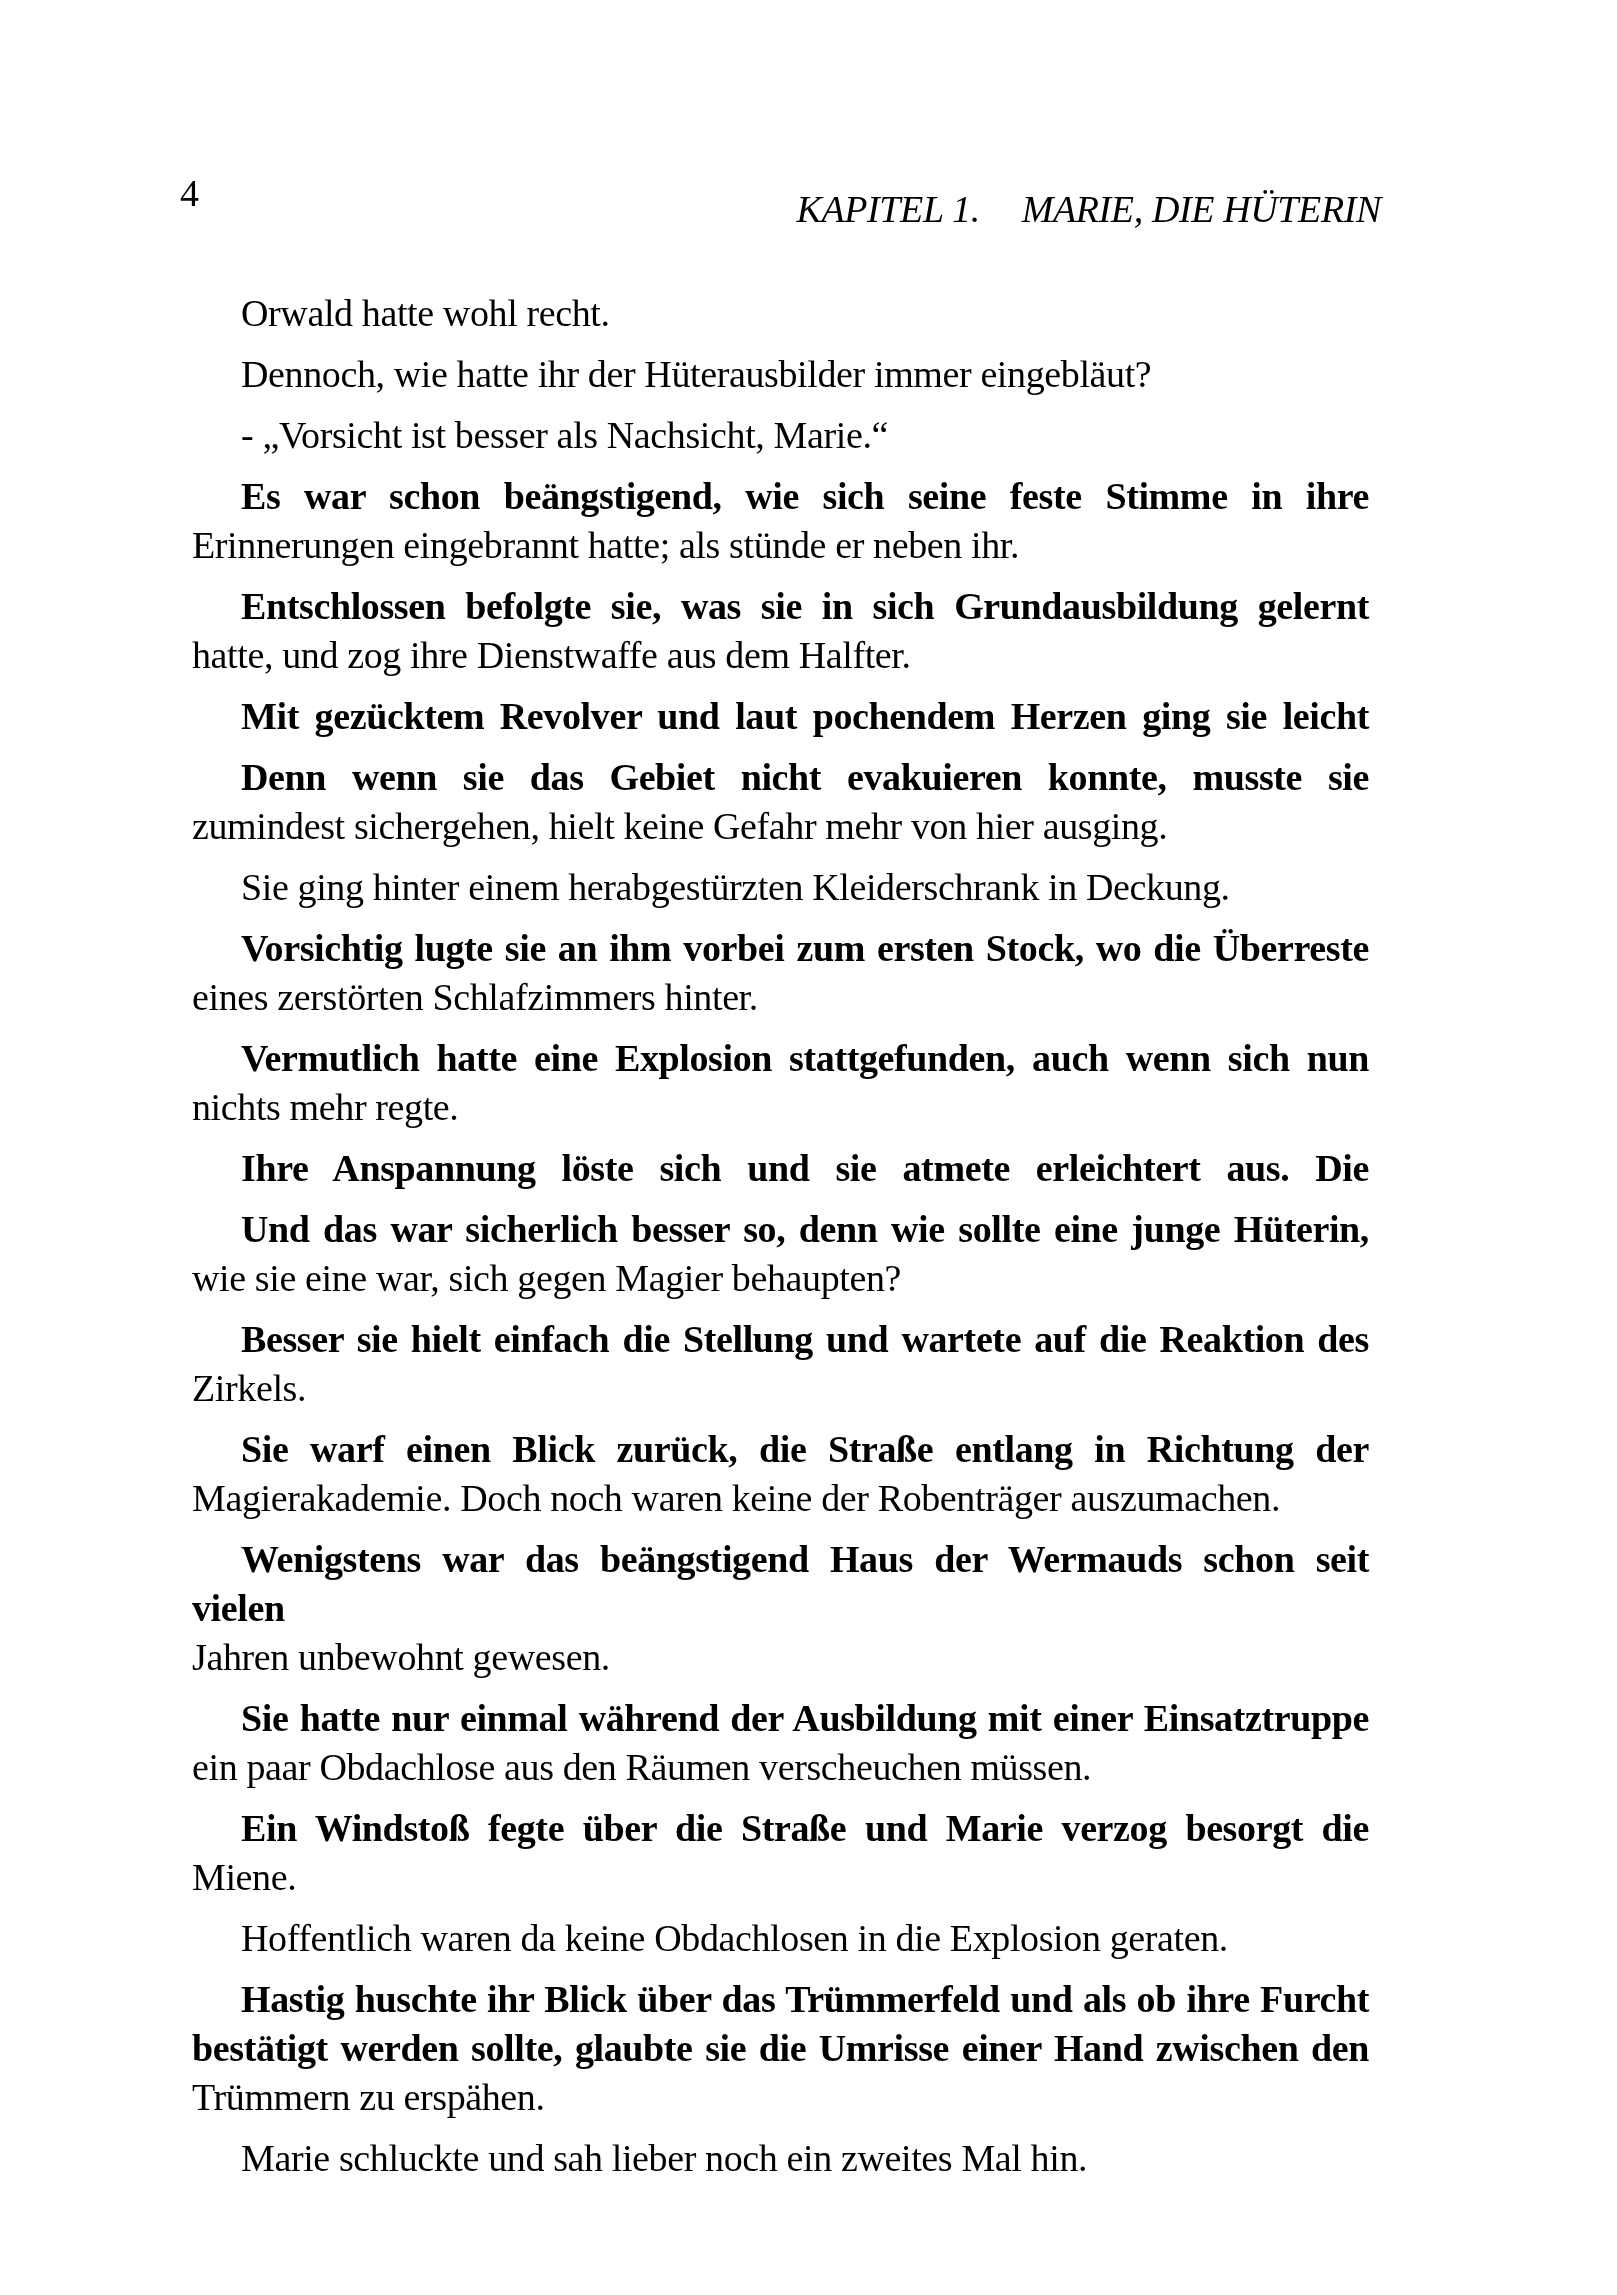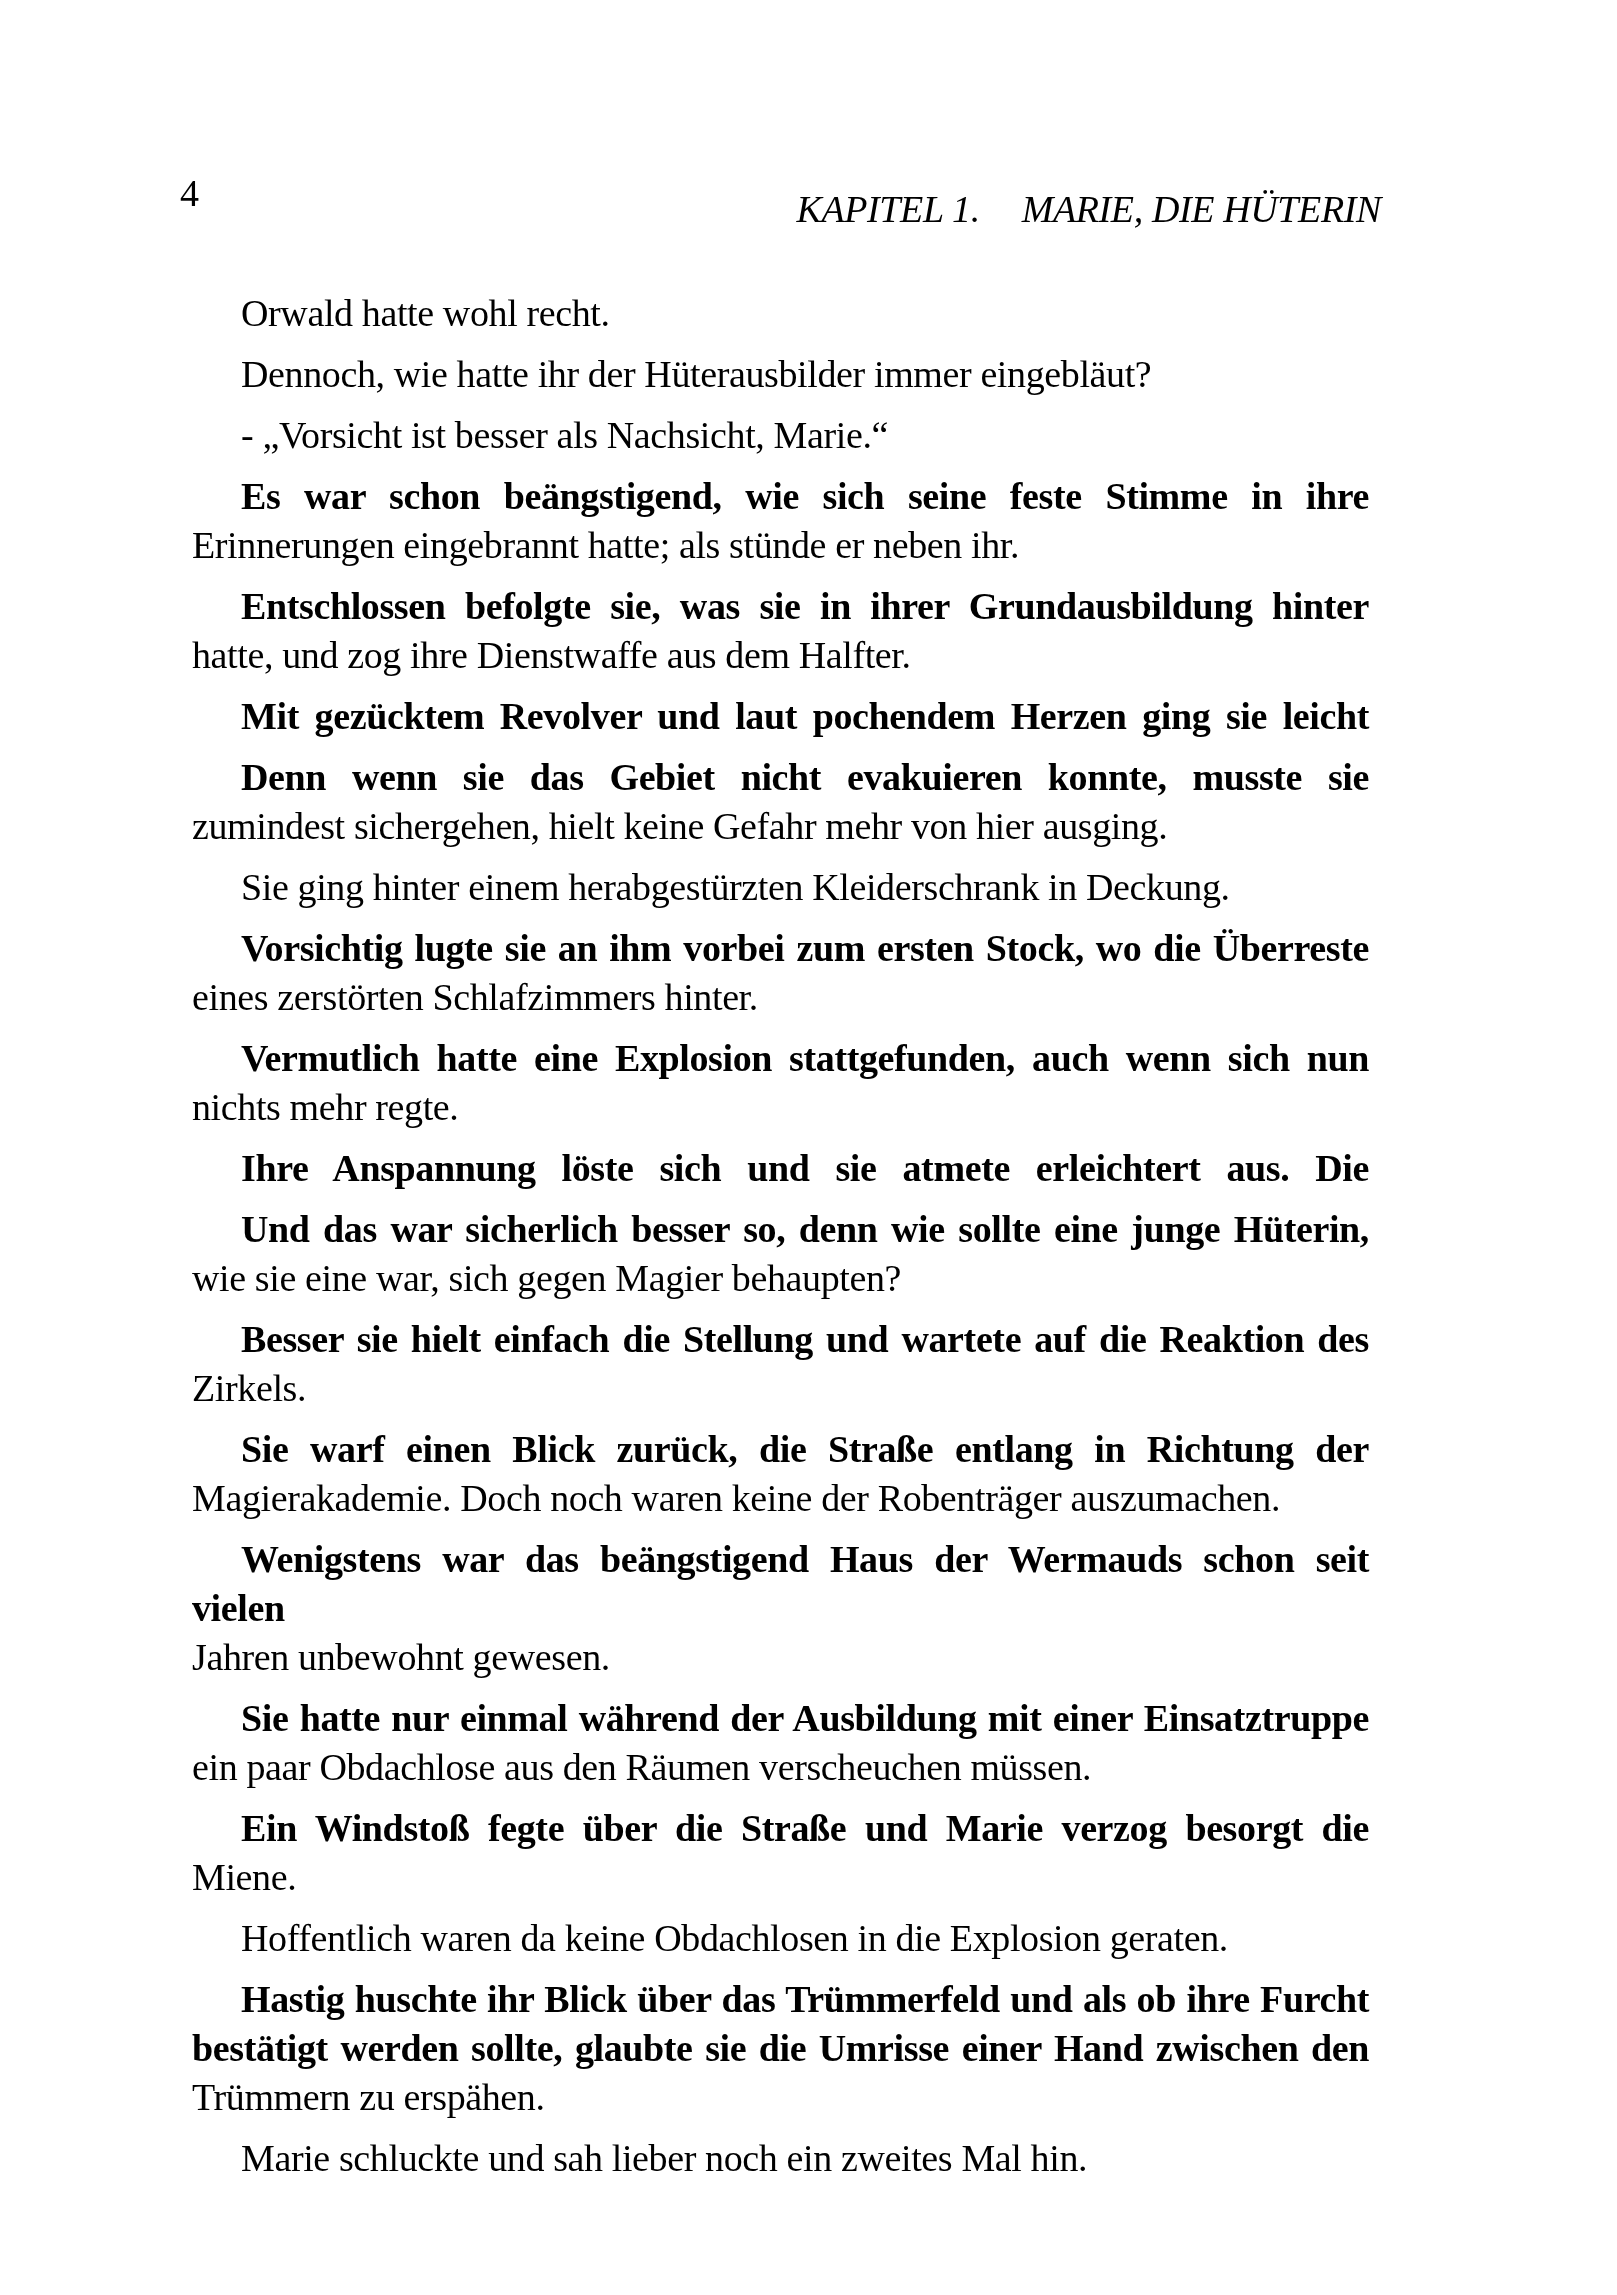--- a/index.html
+++ b/index.html
@@ -92,21 +92,21 @@
         <div class="line first last">Dennoch, wie hatte ihr der Hüterausbilder immer eingebläut?</div>
       </div>
       <div class="para">
         <div class="line first last">- „Vorsicht ist besser als Nachsicht, Marie.“</div>
       </div>
       <div class="para">
         <div class="line first just">Es war schon beängstigend, wie sich seine feste Stimme in ihre</div>
         <div class="line last">Erinnerungen eingebrannt hatte; als stünde er neben ihr.</div>
       </div>
       <div class="para">
-        <div class="line first just">Entschlossen befolgte sie, was sie in ihrer Grundausbildung hinter</div>
+        <div class="line first just">Entschlossen befolgte sie, was sie in sich Grundausbildung gelernt</div>
         <div class="line last">hatte, und zog ihre Dienstwaffe aus dem Halfter.</div>
       </div>
       <div class="para">
         <div class="line first just">Mit gezücktem Revolver und laut pochendem Herzen ging sie leicht</div>
       </div>
       <div class="para">
         <div class="line first just">Denn wenn sie das Gebiet nicht evakuieren konnte, musste sie</div>
         <div class="line last">zumindest sichergehen, hielt keine Gefahr mehr von hier ausging.</div>
       </div>
       <div class="para">

